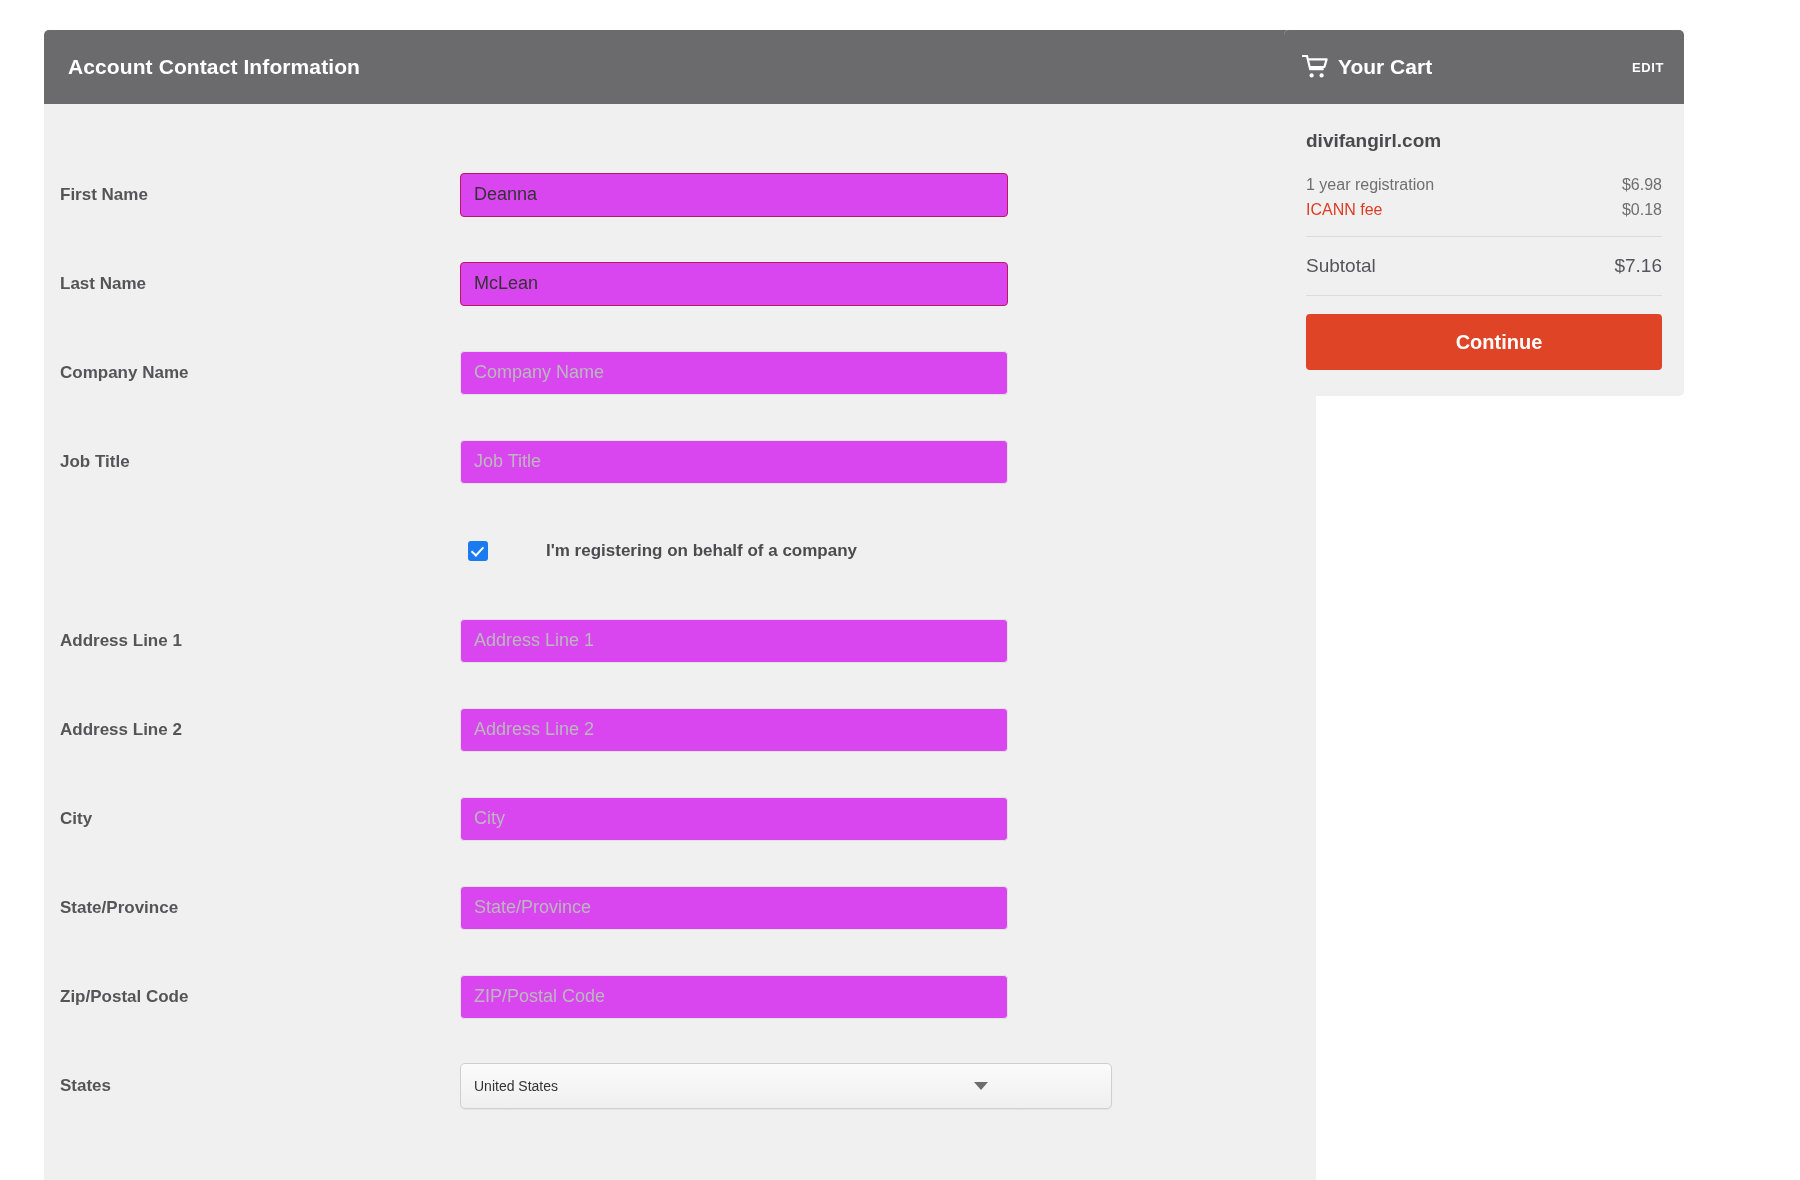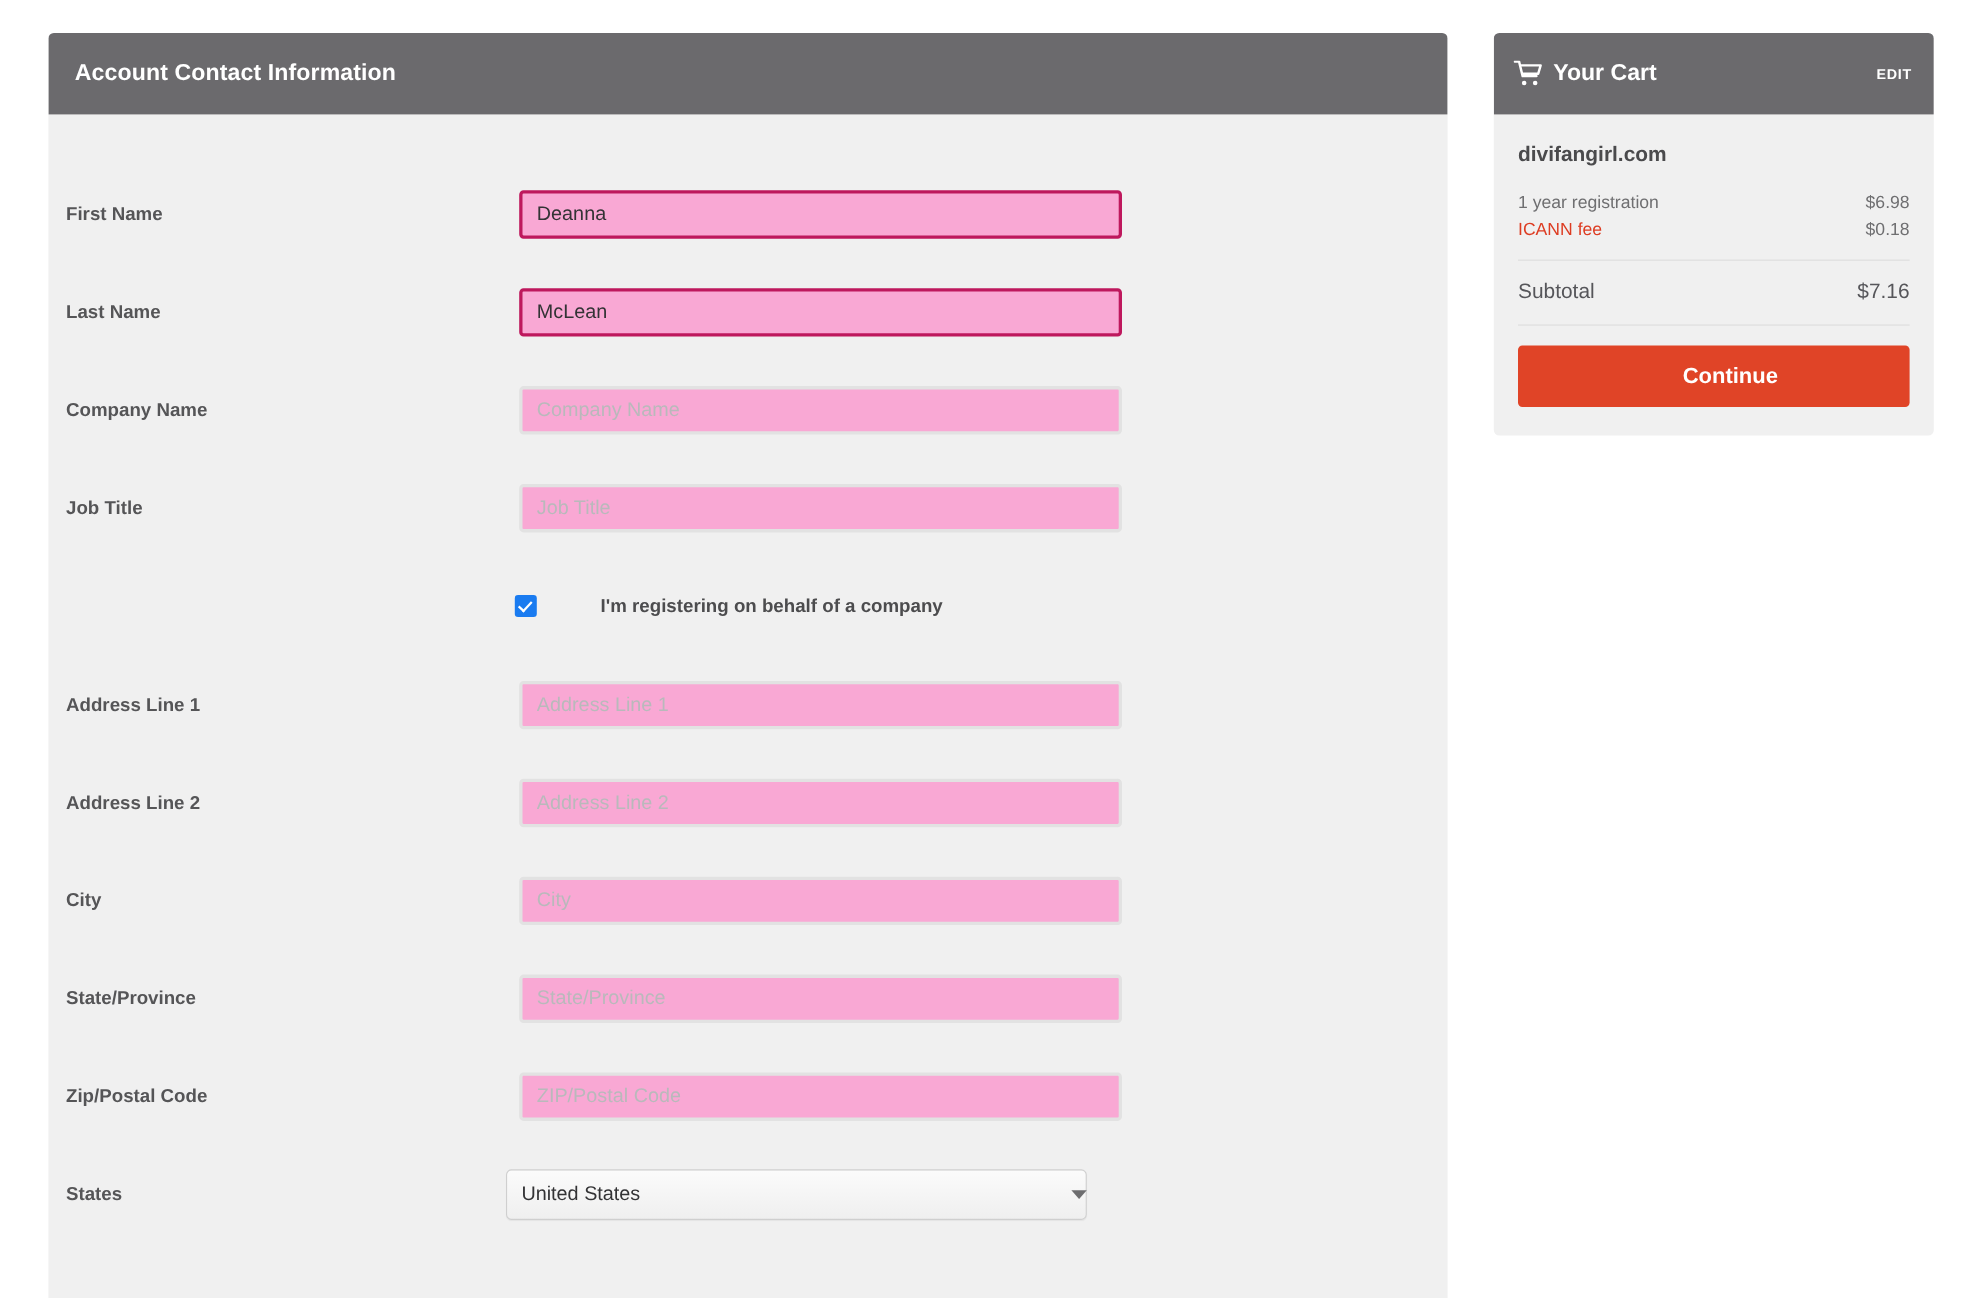--- a/index.html
+++ b/index.html
@@ -61,50 +61,49 @@
     flex: 0 0 400px;
   }
   .field-control {
     flex: 1;
     display: flex;
     align-items: center;
   }
   .text-input {
     width: 548px;
     height: 44px;
-    border: 3px solid #be185d;
+    border: 1px solid #be185d;
     border-radius: 4px;
-    background: #f9a8d4;
+    background: #d946ef;
     font-size: 18px;
     color: #333335;
     padding: 0 13px;
     font-family: "Liberation Sans", sans-serif;
     outline: none;
-    margin-left: 12px;
   }
   .text-input::placeholder {
     color: #b9b9bb;
   }
   .text-input.empty {
     border-color: #e2e2e2;
   }
 
   
   .select-wrap {
     position: relative;
     width: 548px;
     height: 46px;
   }
   .select-box {
-    width: 528px;
+    width: 652px;
     height: 46px;
     border: 1px solid #cfcfcf;
     border-radius: 5px;
     background: linear-gradient(to bottom, #fbfbfb 0%, #efefef 100%);
-    font-size: 18px;
+    font-size: 14px;
     color: #333335;
     display: flex;
     align-items: center;
     padding: 0 13px;
     box-shadow: 0 1px 1px rgba(0,0,0,0.05);
     cursor: pointer;
   }
   .select-arrow {
     position: absolute;
     right: 20px;
@@ -151,21 +150,21 @@
     font-size: 17px;
     font-weight: bold;
     color: #4c4c4e;
     cursor: pointer;
   }
   .spacer-top { height: 46px; }
 
   
   .cart-card {
     position: absolute;
-    left: 1358px;
+    left: 1284px;
     top: 30px;
     width: 400px;
     background: #f0f0f0;
     border-radius: 5px;
     overflow: hidden;
   }
   .cart-header {
     height: 74px;
     background: #6b6a6d;
     display: flex;

